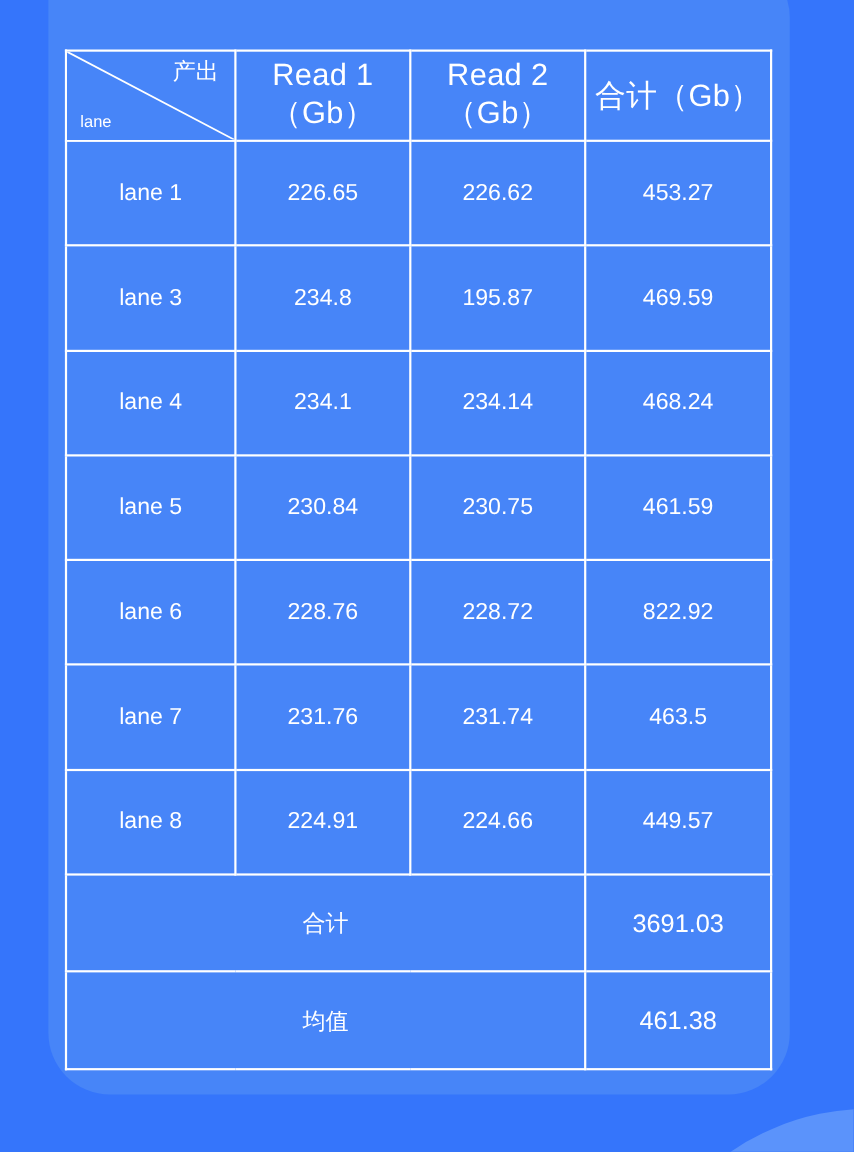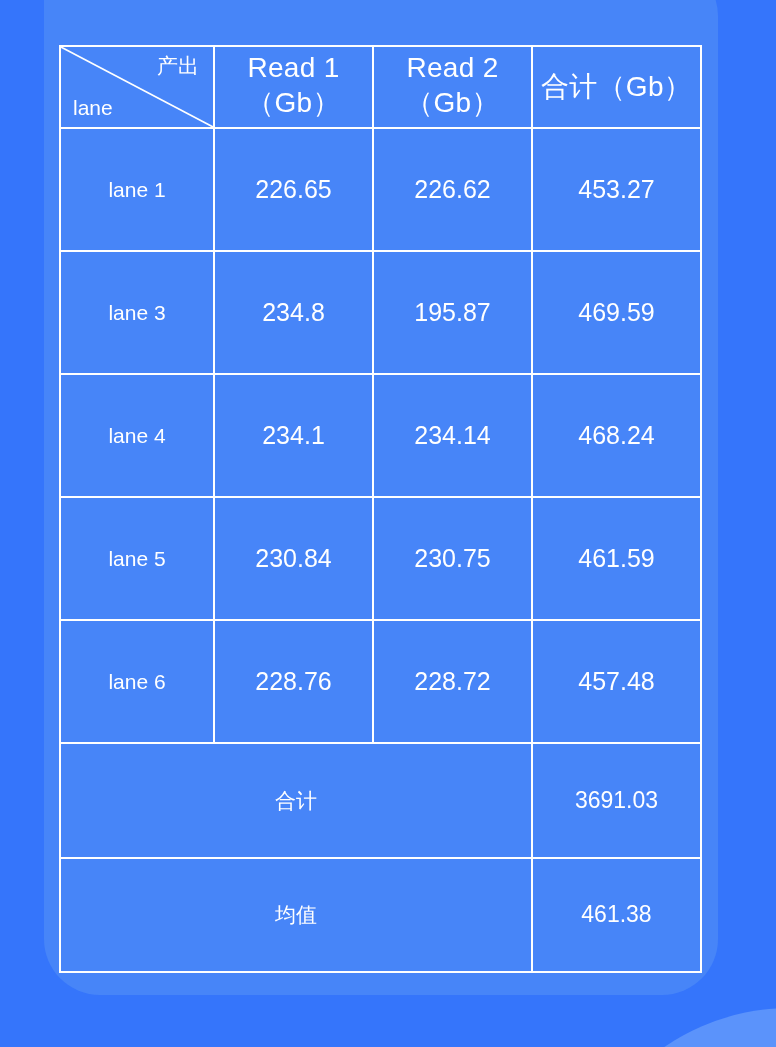--- a/index.html
+++ b/index.html
@@ -91,32 +91,32 @@
     position: absolute;
     right: 14px;
     top: 7px;
     font-size: 21px;
     line-height: 1.1;
   }
   th.corner .lbl-row {
     position: absolute;
     left: 12px;
     bottom: 8px;
-    font-size: 21px;
+    font-size: 15px;
     line-height: 1.1;
   }
 
   th.head-cell {
     font-size: 28px;
     height: 80px;
     letter-spacing: 0.3px;
   }
 
   td.lane-cell { font-size: 21px; }
-  td.num-cell  { font-size: 25px; }
+  td.num-cell  { font-size: 21px; }
   td.sum-label { font-size: 21px; }
   td.sum-value { font-size: 23px; }
 
   tr.data-row { height: 84px; }
   tr.sum-row  { height: 78px; }
 </style>
 </head>
 <body>
 
 <div id="stage">
@@ -169,21 +169,33 @@
         <tr class="data-row">
           <td class="lane-cell">lane 5</td>
           <td class="num-cell">230.84</td>
           <td class="num-cell">230.75</td>
           <td class="num-cell">461.59</td>
         </tr>
         <tr class="data-row">
           <td class="lane-cell">lane 6</td>
           <td class="num-cell">228.76</td>
           <td class="num-cell">228.72</td>
-          <td class="num-cell">457.48</td>
+          <td class="num-cell">822.92</td>
+        </tr>
+        <tr class="data-row">
+          <td class="lane-cell">lane 7</td>
+          <td class="num-cell">231.76</td>
+          <td class="num-cell">231.74</td>
+          <td class="num-cell">463.5</td>
+        </tr>
+        <tr class="data-row">
+          <td class="lane-cell">lane 8</td>
+          <td class="num-cell">224.91</td>
+          <td class="num-cell">224.66</td>
+          <td class="num-cell">449.57</td>
         </tr>
         <tr class="sum-row">
           <td class="sum-label" colspan="3">合计</td>
           <td class="sum-value">3691.03</td>
         </tr>
         <tr class="sum-row">
           <td class="sum-label" colspan="3">均值</td>
           <td class="sum-value">461.38</td>
         </tr>
       </tbody>

